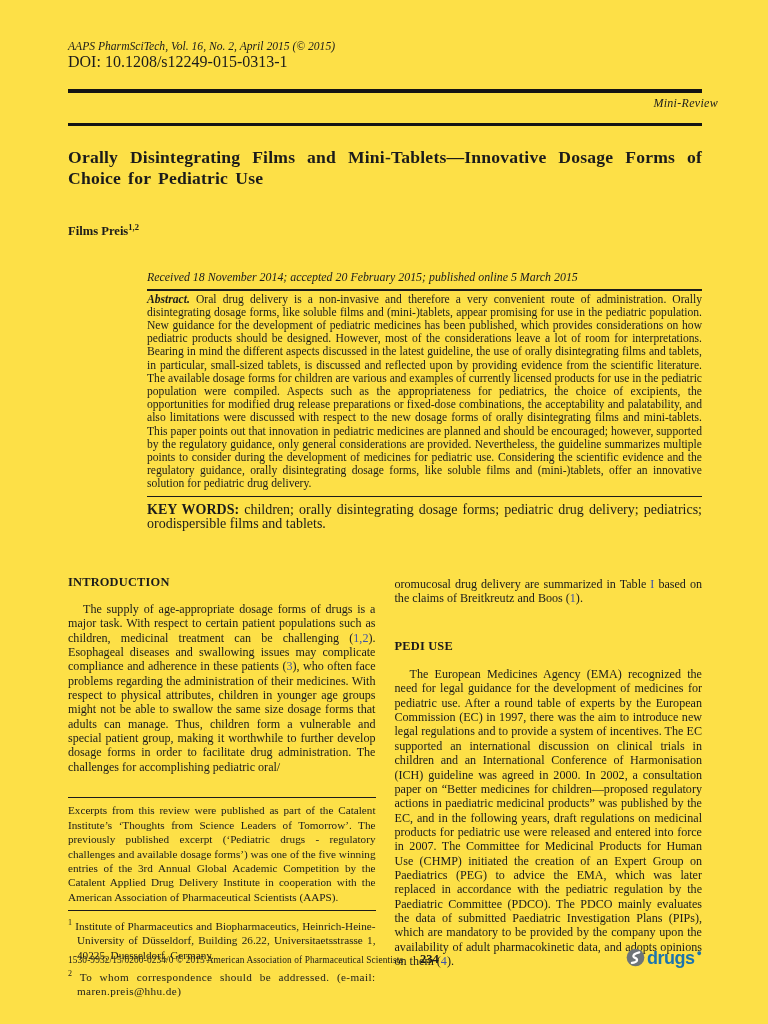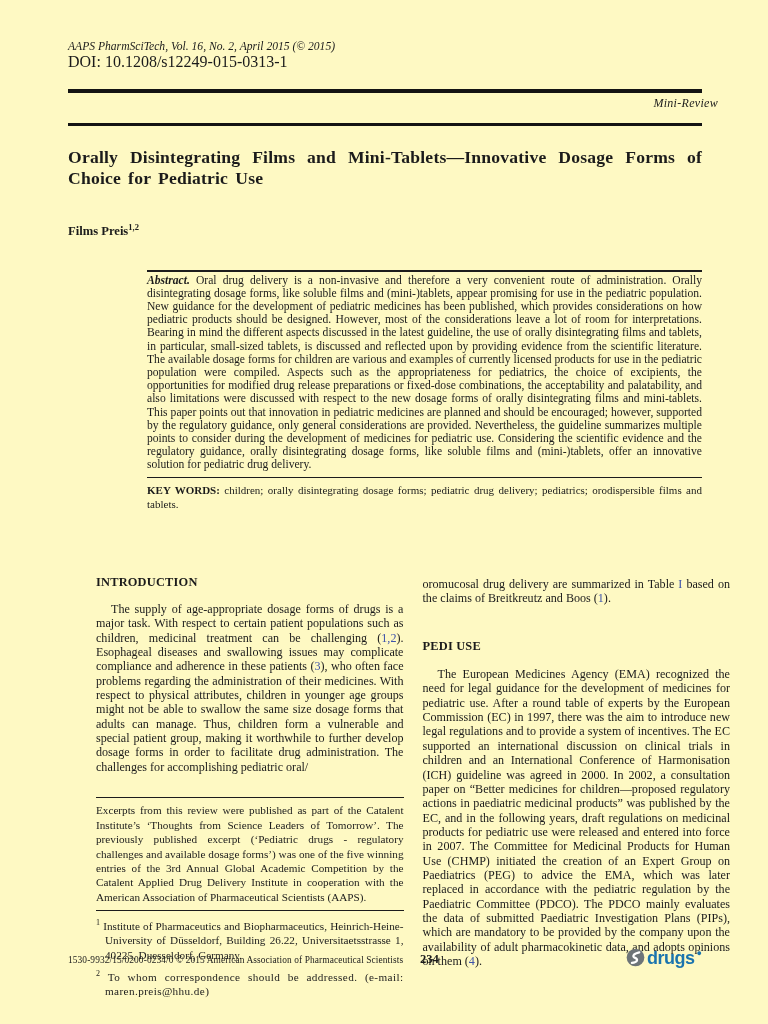--- a/index.html
+++ b/index.html
@@ -1,17 +1,17 @@
 <!DOCTYPE html>
 <html style="--link: #3c52aa; --logoblue: #1b74ae;"><head>
 <meta charset="utf-8">
 <style>
   html,body { margin:0; padding:0; background:#ffffff; }
   .page {
-    position:relative; width:768px; height:1024px; background:#fef9c3;
+    position:relative; width:768px; height:1024px; background:#fde047;
     font-family:"Liberation Serif", serif; color:#1b1b1b; overflow:hidden;
   }
   .content { position:absolute; left:68px; width:634px; top:0; height:1024px; }
 
   .journal-line { position:absolute; top:40px; left:0; font-style:italic; font-size:11.6px; line-height:13px; }
   .doi-line     { position:absolute; top:55px; left:0; font-size:16px; line-height:13px; }
 
   .rule-thick { position:absolute; left:0; width:634px; height:3.5px; background:#141414; }
   .rule1 { top:89px; }
   .rule2 { top:123px; height:3px; }
@@ -22,24 +22,24 @@
            font-size:17.6px; line-height:20.5px; text-align:justify; word-spacing:2.5px; letter-spacing:0.2px; }
   .author { position:absolute; top:222px; left:0; font-weight:bold; font-size:12.6px; }
   .author sup { font-size:8.5px; }
 
   .abstract-block { position:absolute; top:270px; left:79px; width:555px; }
   .received { font-style:italic; font-size:11.9px; line-height:14px; margin:0 0 5px 0; }
   .thin-rule { height:1.6px; background:#1c1c1c; }
   .abstract-p { margin:2px 0 0 0; font-size:11.6px; line-height:13.2px; text-align:justify; }
   .abstract-p .lbl { font-weight:bold; font-style:italic; }
   .kw-rule { margin-top:5px; }
-  .keywords-p { margin:6px 0 0 0; font-size:11px; line-height:13.6px; text-align:justify; }
+  .keywords-p { margin:6px 0 0 0; font-size:14px; line-height:13.6px; text-align:justify; }
   .keywords-p .lbl { font-weight:bold; }
 
-  .columns { position:absolute; top:575px; left:0; width:634px; display:flex; gap:19px;margin-left:28px; }
+  .columns { position:absolute; top:575px; left:0; width:634px; display:flex; gap:19px; }
   .col { width:307.5px; font-size:12.1px; line-height:14.35px; text-align:justify; }
   .col-heading { font-weight:bold; font-size:12.4px; line-height:14px; margin:0 0 13px 0; letter-spacing:0.2px; text-align:left; }
   .body-p { margin:0; }
   .indent { text-indent:15px; }
   .ref { color:var(--link, #3c52aa); }
 
   .fn-rule { height:1.2px; background:#1c1c1c; }
   .fn-sep1 { margin-top:23px; }
   .fn { font-size:11.2px; line-height:14.4px; text-align:justify; margin:5px 0 0 0; }
   .fn-hang { padding-left:9px; text-indent:-9px; }
@@ -70,20 +70,21 @@
 
     <div class="rule-thick rule1"></div>
     <div class="banner">Mini-Review</div>
     <div class="rule-thick rule2"></div>
 
     <div class="title">Orally Disintegrating Films and Mini-Tablets—Innovative Dosage Forms of Choice for Pediatric Use</div>
 
     <div class="author"><span>Films Preis</span><sup>1,2</sup></div>
 
     <div class="abstract-block">
+      <div class="received">Received 18 November 2014; accepted 20 February 2015; published online 5 March 2015</div>
       <div class="thin-rule"></div>
       <p class="abstract-p"><span class="lbl">Abstract.</span><span> Oral drug delivery is a non-invasive and therefore a very convenient route of administration. Orally disintegrating dosage forms, like soluble films and (mini-)tablets, appear promising for use in the pediatric population. New guidance for the development of pediatric medicines has been published, which provides considerations on how pediatric products should be designed. However, most of the considerations leave a lot of room for interpretations. Bearing in mind the different aspects discussed in the latest guideline, the use of orally disintegrating films and tablets, in particular, small-sized tablets, is discussed and reflected upon by providing evidence from the scientific literature. The available dosage forms for children are various and examples of currently licensed products for use in the pediatric population were compiled. Aspects such as the appropriateness for pediatrics, the choice of excipients, the opportunities for modified drug release preparations or fixed-dose combinations, the acceptability and palatability, and also limitations were discussed with respect to the new dosage forms of orally disintegrating films and mini-tablets. This paper points out that innovation in pediatric medicines are planned and should be encouraged; however, supported by the regulatory guidance, only general considerations are provided. Nevertheless, the guideline summarizes multiple points to consider during the development of medicines for pediatric use. Considering the scientific evidence and the regulatory guidance, orally disintegrating dosage forms, like soluble films and (mini-)tablets, offer an innovative solution for pediatric drug delivery.</span></p>
       <div class="thin-rule kw-rule"></div>
       <p class="keywords-p"><span class="lbl">KEY WORDS:</span><span> children; orally disintegrating dosage forms; pediatric drug delivery; pediatrics; orodispersible films and tablets.</span></p>
     </div>
 
     <div class="columns">
 
       <div class="col">
         <h2 class="col-heading">INTRODUCTION</h2>

